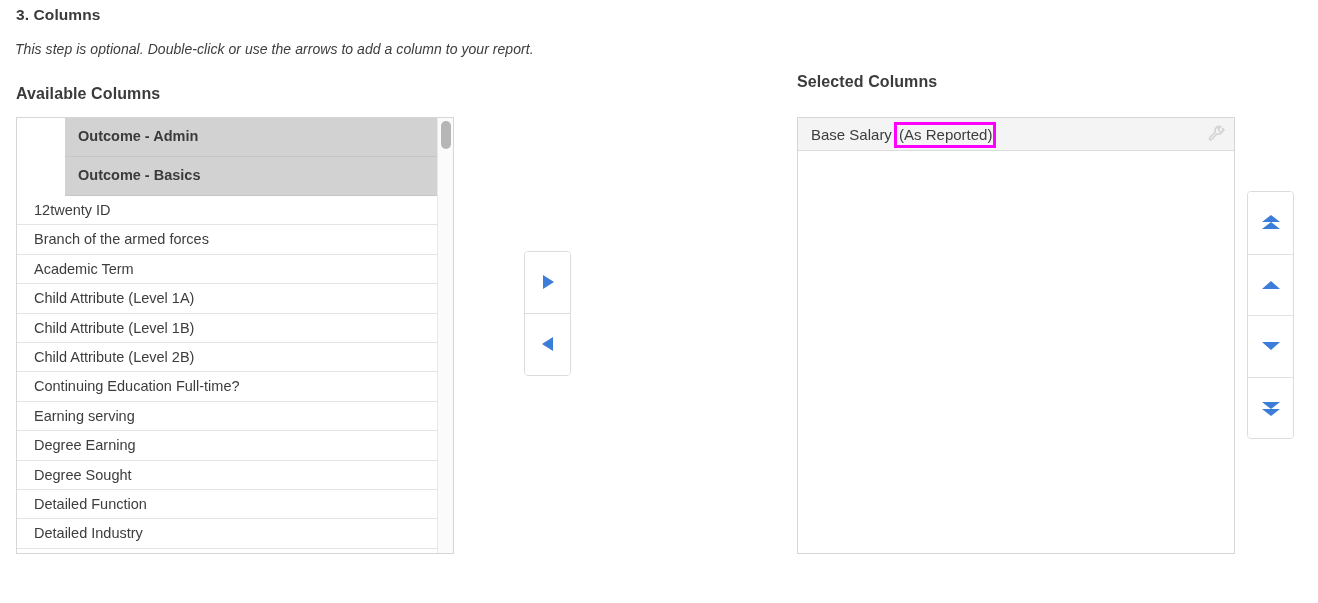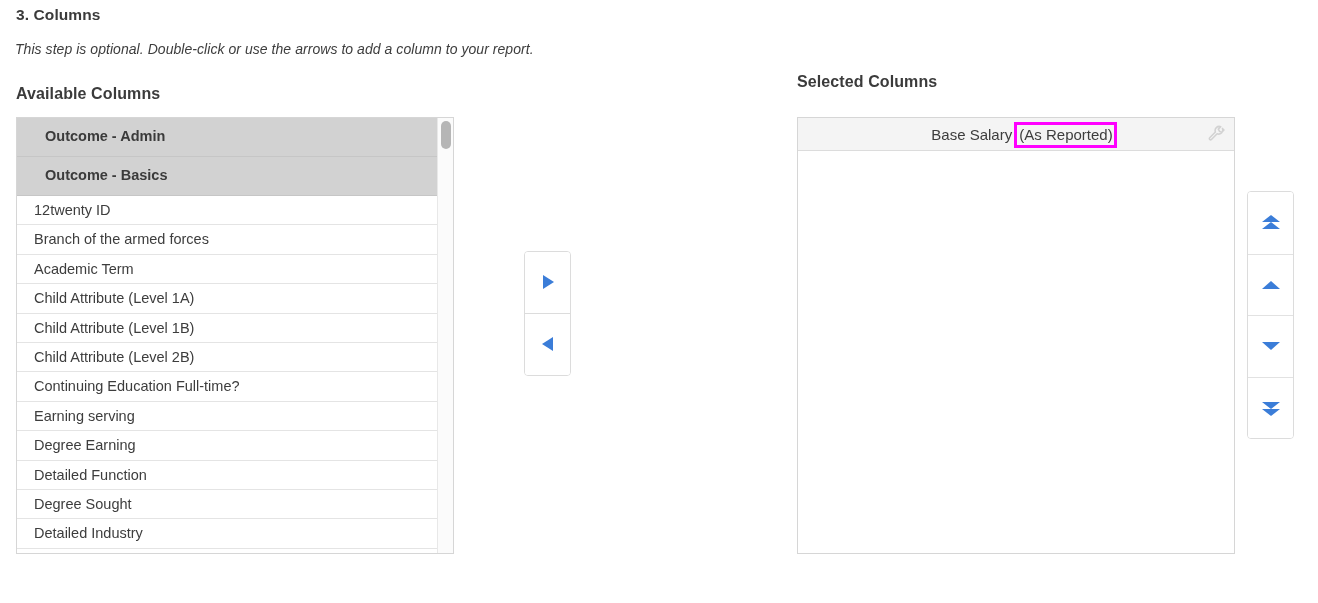--- a/index.html
+++ b/index.html
@@ -72,22 +72,23 @@
     overflow: hidden;
   }
   .group-header {
     height: 39px;
     line-height: 36px;
     background: #d2d2d2;
     border-bottom: 1px solid #c6c6c6;
     font-size: 14.5px;
     font-weight: bold;
     color: #3b3b3b;
-    padding-left: 28px;
+    padding-left: 13px;
     white-space: nowrap;
+    margin-left: 48px;
   }
   .list-item {
     height: 29.4px;
     line-height: 29.4px;
     background: #ffffff;
     border-bottom: 1px solid #e4e4e4;
     font-size: 14.5px;
     color: #3d3d3d;
     padding-left: 17px;
     white-space: nowrap;
@@ -124,21 +125,20 @@
   .selected-item {
     position: relative;
     height: 33px;
     line-height: 33px;
     background: #f4f4f4;
     border-bottom: 1px solid #dcdcdc;
     font-size: 15px;
     color: #3d3d3d;
     padding-left: 13px;
     white-space: nowrap;
-    text-align: center;
   }
   .selected-item .wrench {
     position: absolute;
     right: 9px;
     top: 7px;
     width: 18px;
     height: 18px;
   }
   .hl-box {
     outline: 3px solid #ff00ff;
@@ -212,22 +212,22 @@
         <div class="group-header">Outcome - Basics</div>
         <div class="list-item">12twenty ID</div>
         <div class="list-item">Branch of the armed forces</div>
         <div class="list-item">Academic Term</div>
         <div class="list-item">Child Attribute (Level 1A)</div>
         <div class="list-item">Child Attribute (Level 1B)</div>
         <div class="list-item">Child Attribute (Level 2B)</div>
         <div class="list-item">Continuing Education Full-time?</div>
         <div class="list-item">Earning serving</div>
         <div class="list-item">Degree Earning</div>
+        <div class="list-item">Degree Sought</div>
         <div class="list-item">Detailed Function</div>
-        <div class="list-item">Degree Sought</div>
         <div class="list-item">Detailed Industry</div>
       </div>
     <div class="scroll-track">
       <div class="scroll-thumb"></div>
     </div>
   </div>
 
   <div id="transfer-group">
     <div class="tbtn">
       <svg class="tri" width="14" height="16" viewBox="0 0 14 16">

